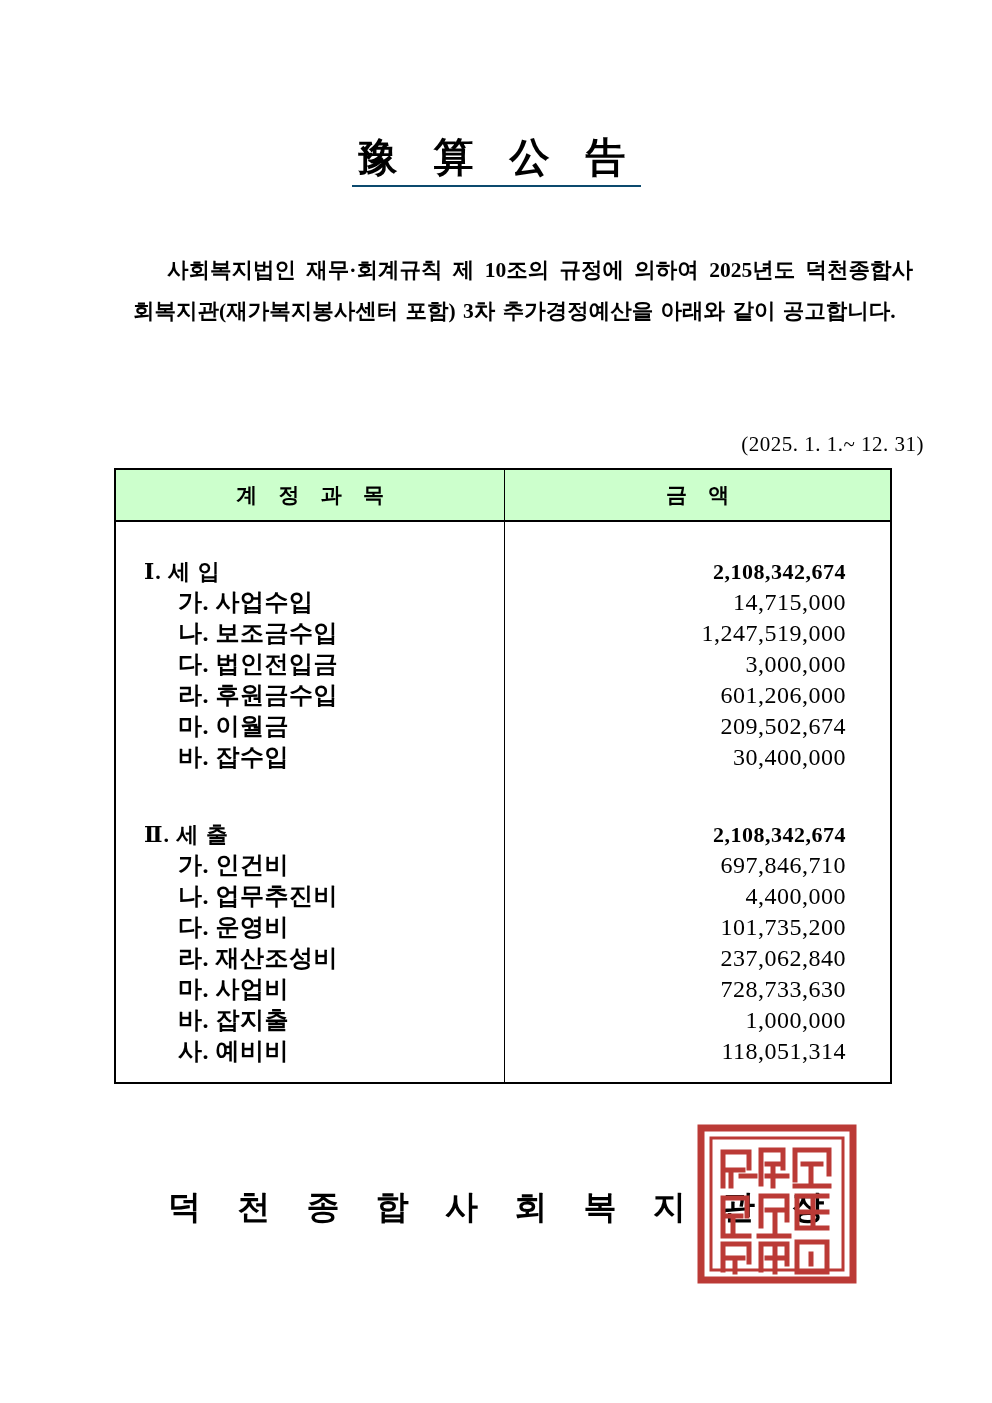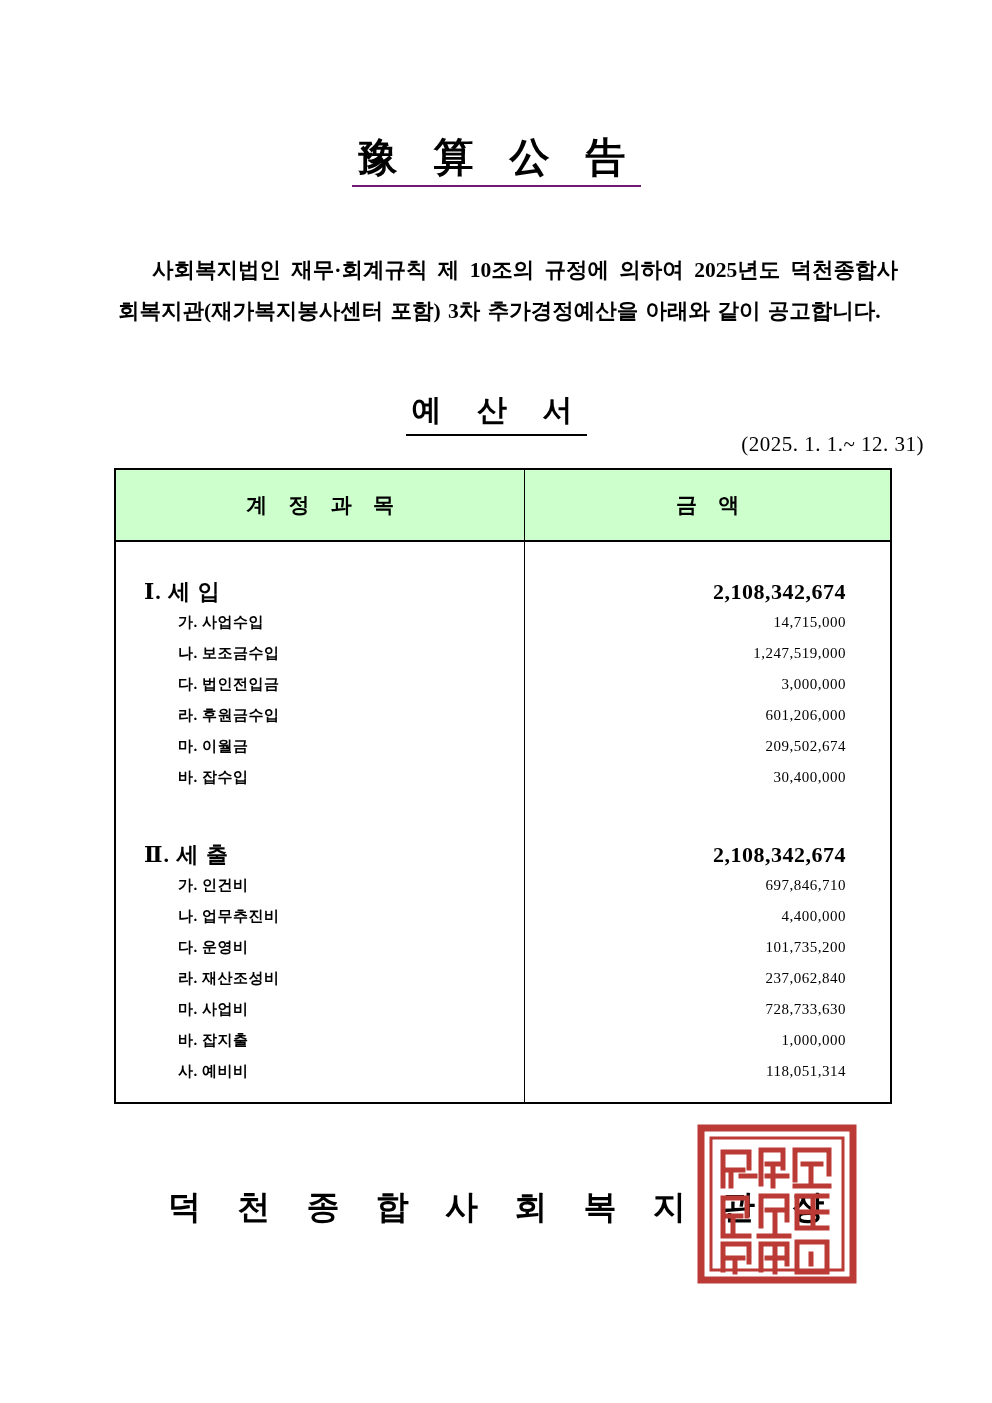--- a/index.html
+++ b/index.html
@@ -28,29 +28,29 @@
     left: 0;
     width: 992px;
     text-align: center;
     font-size: 40px;
     font-weight: bold;
     letter-spacing: 13px;
     line-height: 1.1;
   }
   .doc-title span.titletext {
     display: inline-block;
-    border-bottom: 2px solid #701a75;
+    border-bottom: 2px solid #0c4a6e;
     padding: 0 2px 5px 6px;
   }
 
   
   .intro {
     position: absolute;
     top: 228px;
-    left: 118px;
+    left: 133px;
     width: 780px;
     font-size: 21.5px;
     font-weight: bold;
     line-height: 41px;
     text-align: justify;
     text-justify: inter-word;
     word-spacing: 2px;
     text-indent: 34px;
   }
 
@@ -94,21 +94,21 @@
     table-layout: fixed;
   }
   .budget-table th {
     background: #ccffcc;
     border-bottom: 2.5px solid #000;
     height: 48px;
     font-size: 21px;
     font-weight: bold;
     letter-spacing: 8px;
     text-indent: 8px;
-    padding: 11px;
+    padding: 1px;
   }
   .budget-table th.th-acct {
     width: 386px;
     border-right: 1.6px solid #000;
   }
   .budget-table td.body-cell {
     vertical-align: top;
     padding: 0;
     height: 560px;
   }
@@ -120,21 +120,21 @@
   .rows {
     position: relative;
     padding-top: 0;
   }
   .group {
     margin-top: 0;
   }
   .row {
     height: 31px;
     line-height: 31px;
-    font-size: 15px;
+    font-size: 24px;
     white-space: nowrap;
   }
   .row.major {
     font-weight: bold;
     font-size: 22px;
   }
   .acct-list { padding: 0; }
   .acct-list .row.major {
     padding-left: 28px;
     letter-spacing: 1px;
@@ -183,21 +183,20 @@
 </style>
 </head>
 <body>
 
 <div class="page">
 
   <div class="doc-title"><span class="titletext">豫 算 公 告</span></div>
 
   <p class="intro">사회복지법인 재무·회계규칙 제 10조의 규정에 의하여 2025년도 덕천종합사회복지관(재가복지봉사센터 포함) 3차 추가경정예산을 아래와 같이 공고합니다.</p>
 
-  <div class="sub-title"><span class="subtext">예 산 서</span></div>
 
   <div class="period">(2025. 1. 1.~ 12. 31)</div>
 
   <table class="budget-table">
     <thead>
       <tr>
         <th class="th-acct">계 정 과 목</th>
         <th class="th-amt">금    액</th>
       </tr>
     </thead>

